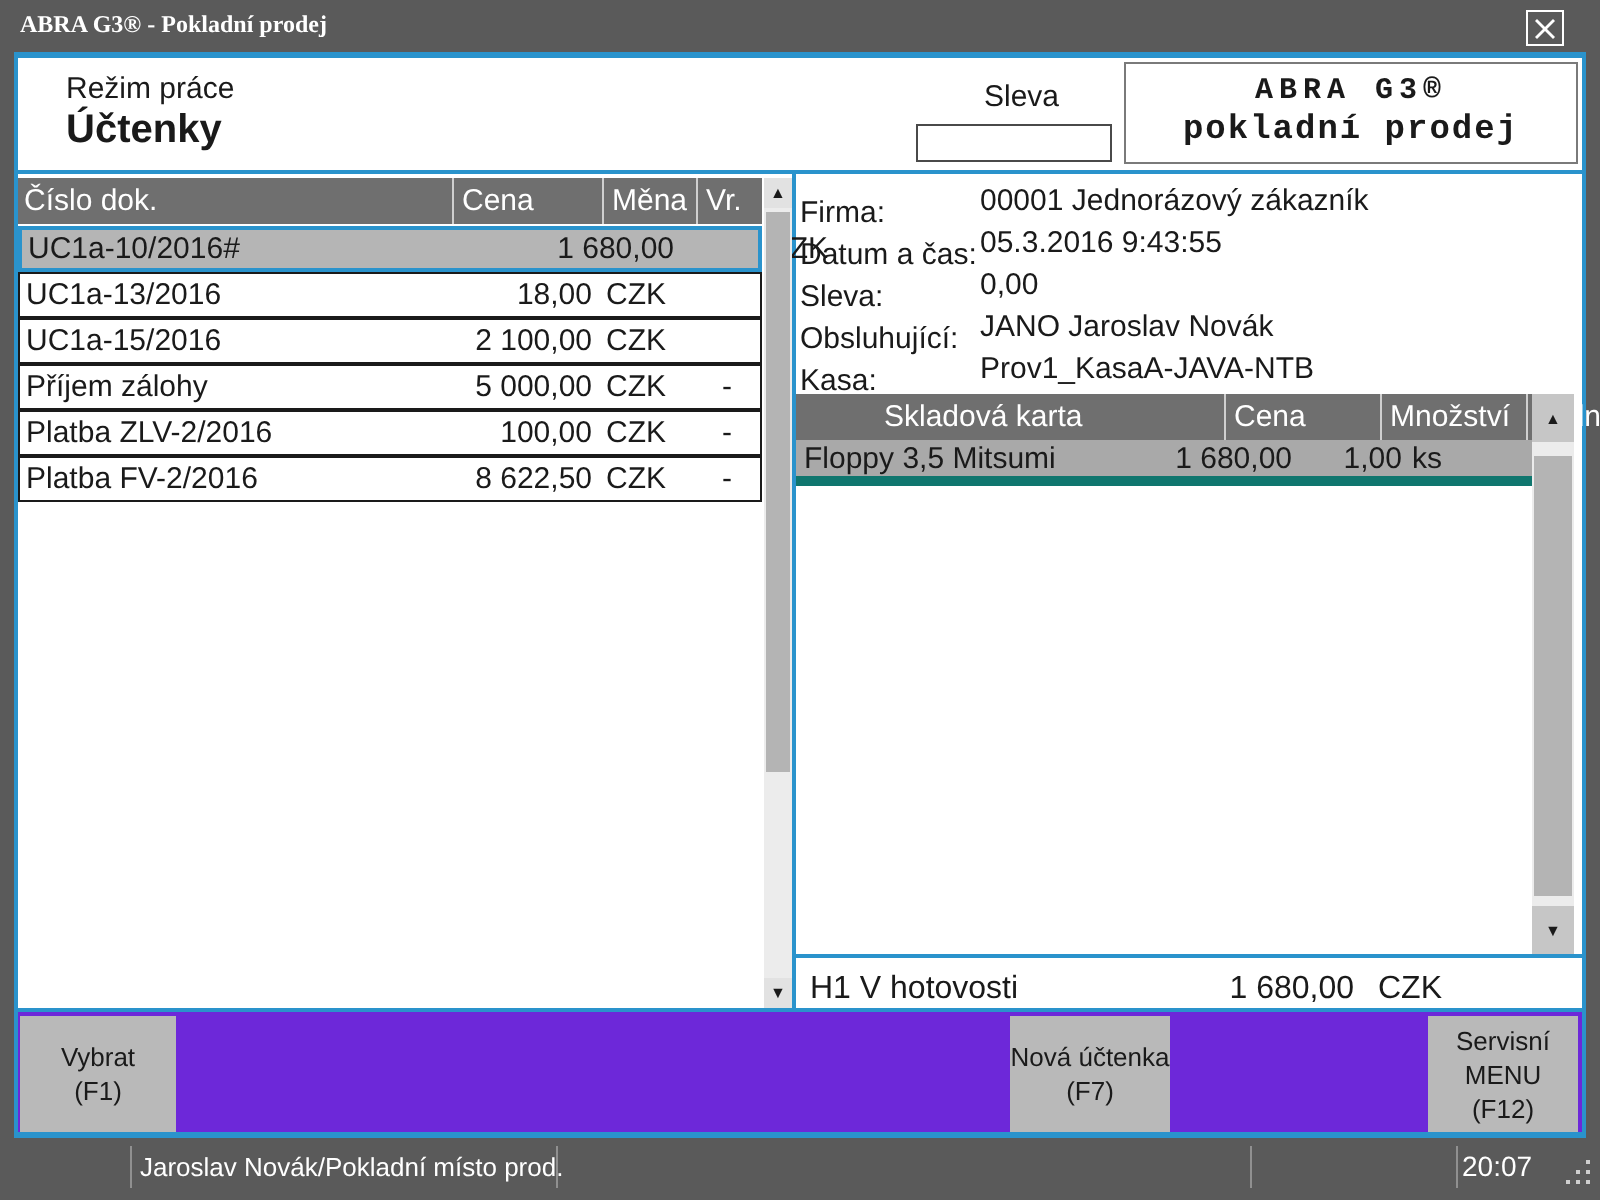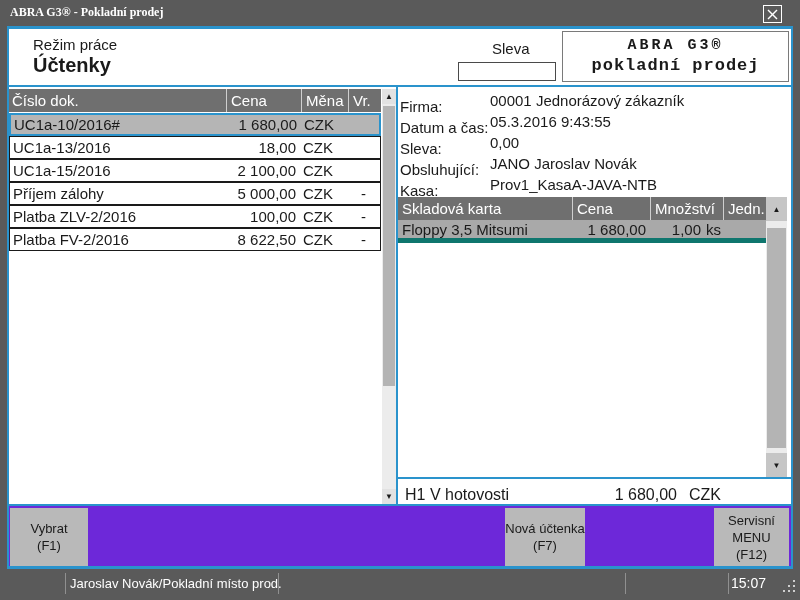--- a/index.html
+++ b/index.html
@@ -37,21 +37,21 @@
   .hdivider2{position:absolute;left:0;top:475px;width:782px;height:2px;background:var(--accent);}
 
   
   .dtable-head{position:absolute;left:0;top:60px;width:372px;height:23px;background:var(--hdr);
                color:#fff;font-size:15px;display:grid;grid-template-columns:217px 75px 47px 33px;align-items:center;}
   .dtable-head span{border-left:1px solid #cfcfcf;padding-left:4px;height:100%;display:flex;align-items:center;}
   .dtable-head span:first-child{border-left:none;padding-left:3px;}
   .dtable-rows{position:absolute;left:0;top:84px;width:372px;}
   .trow{height:23px;border:1px solid #1a1a1a;display:grid;grid-template-columns:215px 75px 47px 33px;
         align-items:center;font-size:15px;background:#fff;}
-  .trow.selected{border:2px solid var(--accent);background:var(--sel);}
+  .trow.selected{border:2px solid var(--accent);background:var(--sel);gap:40px;}
   .trow .c1{padding-left:3px;}
   .trow .c2{text-align:right;padding-right:4px;}
   .trow .c3{padding-left:3px;}
   .trow .c4{text-align:center;}
 
   
   .vscroll{position:absolute;background:#ececec;}
   .vscroll .arr{position:absolute;left:0;width:100%;display:flex;align-items:center;justify-content:center;
                 font-size:8px;color:#1a1a1a;background:#e2e2e2;}
   .vscroll .thumb{position:absolute;left:1px;right:1px;background:#b4b4b4;}
@@ -63,21 +63,21 @@
   .rscroll .arr.up{top:0;height:24px;background:#c6c6c6;}
   .rscroll .arr.down{bottom:0;height:24px;background:#c6c6c6;}
   .rscroll .thumb{top:31px;height:220px;}
 
   
   .info{position:absolute;left:391px;top:61px;width:380px;font-size:15px;}
   .inforow{height:21px;display:flex;align-items:center;}
   .inforow .lbl{width:90px;flex:none;margin-top:12px;}
   .itable-head{position:absolute;left:389px;top:168px;width:368px;height:23px;background:var(--hdr);
                color:#fff;font-size:15px;display:grid;grid-template-columns:174px 78px 73px 43px;align-items:center;}
-  .itable-head span{border-left:1px solid #cfcfcf;padding-left:4px;height:100%;display:flex;align-items:center;}
+  .itable-head span{border-left:1px solid #cfcfcf;padding-left:4px;height:100%;display:flex;align-items:center;margin-left:40px;}
   .itable-head span:first-child{border-left:none;}
   .itrow{position:absolute;left:389px;top:191px;width:368px;height:23px;background:#a9a9a9;
          border-bottom:5px solid #0f766e;display:grid;grid-template-columns:174px 78px 73px 43px;
          align-items:center;font-size:15px;}
   .itrow .c1{padding-left:4px;}
   .itrow .c2{text-align:right;padding-right:4px;}
   .itrow .c3{text-align:right;padding-right:2px;}
   .itrow .c3 .unit{margin-left:5px;}
 
   .total-line{position:absolute;left:389px;top:448px;width:393px;height:2px;background:var(--accent);}
@@ -252,17 +252,17 @@
     </div>
 
   </div>
 
   <div class="statusbar">
     <div class="sep" style="left:65px"></div>
     <span class="user">Jaroslav Novák/Pokladní místo prod.</span>
     <div class="sep" style="left:278px"></div>
     <div class="sep" style="left:625px"></div>
     <div class="sep" style="left:728px"></div>
-    <span class="time">15:07</span>
+    <span class="time">20:07</span>
     <div class="grip"></div>
   </div>
 
 </div>
 
 </body></html>

